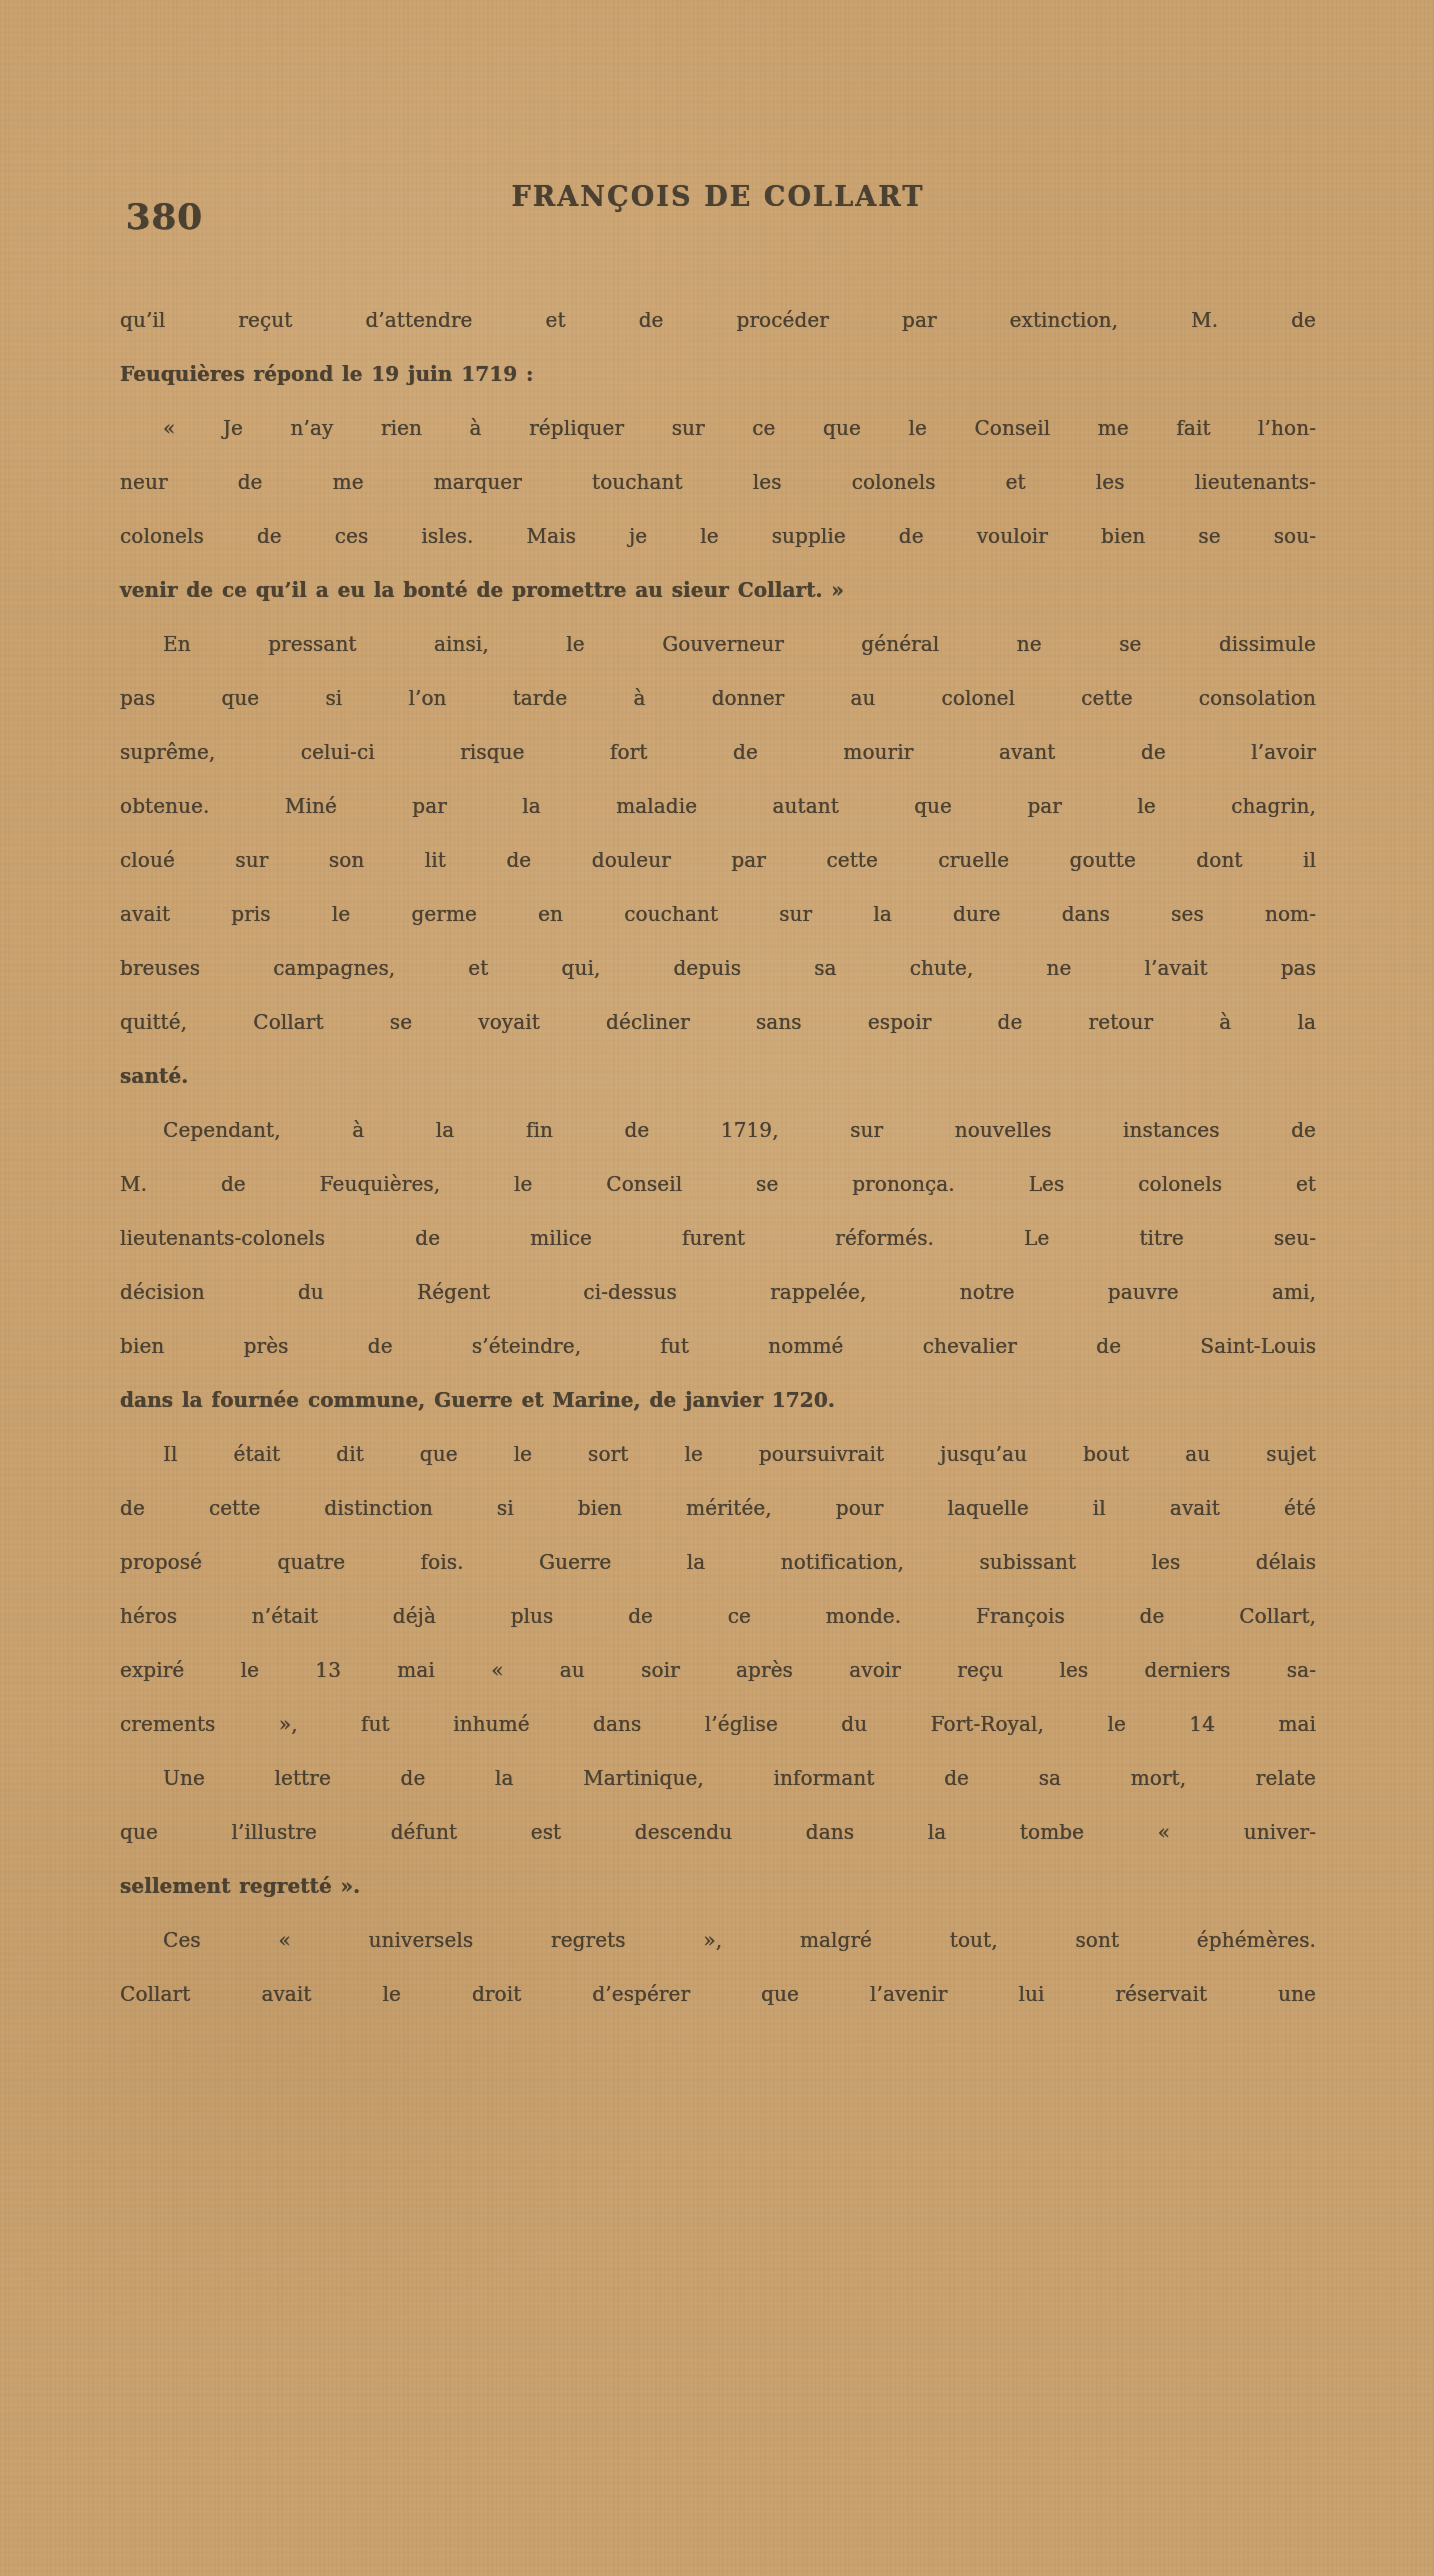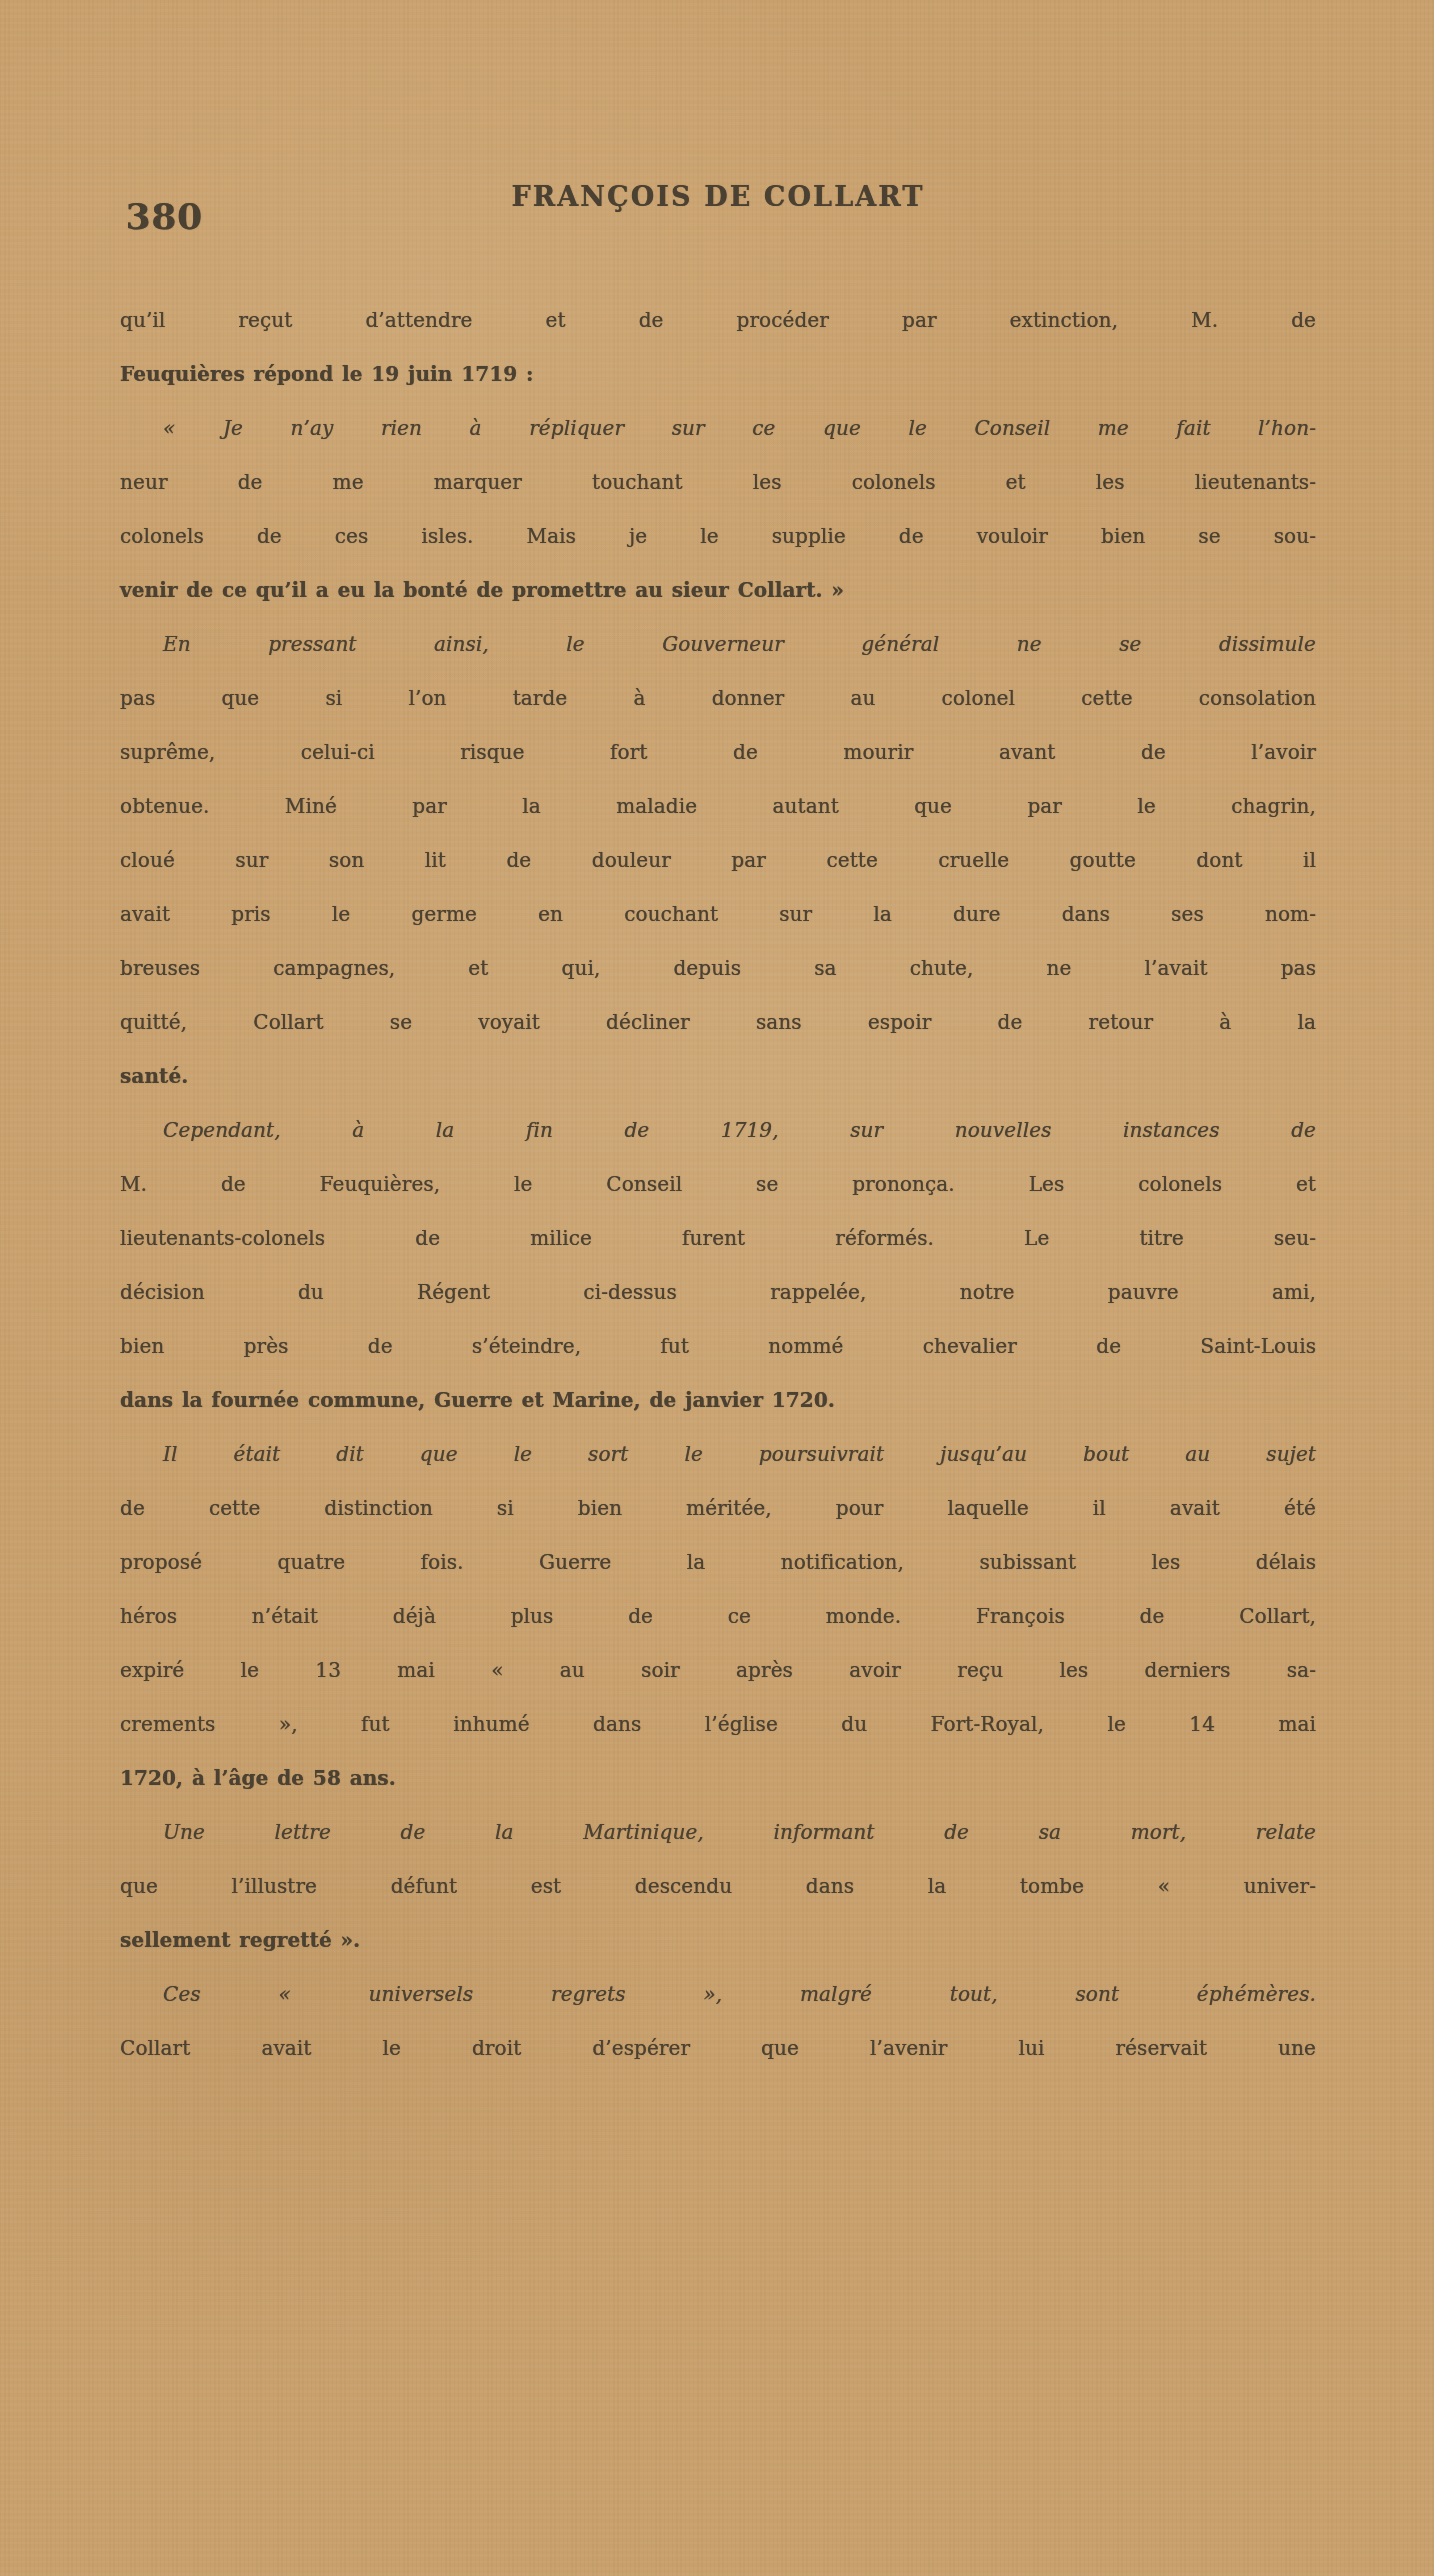--- a/index.html
+++ b/index.html
@@ -69,21 +69,20 @@
   .line {
     text-align: justify;
     text-align-last: justify;
   }
   .line.end {
     text-align-last: left;
     font-weight: bold;
   }
   .line.indent {
     text-indent: 43px;
-    font-style: italic;
   }
 </style>
 </head>
 <body>
 
 <div class="page">
   <div class="header">
     <span class="page-number">380</span>
     <span class="running-title">FRANÇOIS DE COLLART</span>
   </div>
@@ -109,21 +108,20 @@
       <div class="line">lieutenants-colonels de milice furent réformés. Le titre seu-</div>
       <div class="line">décision du Régent ci-dessus rappelée, notre pauvre ami,</div>
       <div class="line">bien près de s’éteindre, fut nommé chevalier de Saint-Louis</div>
       <div class="line end">dans la fournée commune, Guerre et Marine, de janvier 1720.</div>
       <div class="line indent">Il était dit que le sort le poursuivrait jusqu’au bout au sujet</div>
       <div class="line">de cette distinction si bien méritée, pour laquelle il avait été</div>
       <div class="line">proposé quatre fois. Guerre la notification, subissant les délais</div>
       <div class="line">héros n’était déjà plus de ce monde. François de Collart,</div>
       <div class="line">expiré le 13 mai « au soir après avoir reçu les derniers sa-</div>
       <div class="line">crements », fut inhumé dans l’église du Fort-Royal, le 14 mai</div>
-      <div class="line end">1720, à l’âge de 58 ans.</div>
       <div class="line indent">Une lettre de la Martinique, informant de sa mort, relate</div>
       <div class="line">que l’illustre défunt est descendu dans la tombe « univer-</div>
       <div class="line end">sellement regretté ».</div>
       <div class="line indent">Ces « universels regrets », malgré tout, sont éphémères.</div>
       <div class="line">Collart avait le droit d’espérer que l’avenir lui réservait une</div>
     </div>
 </div>
 
 
 </body></html>

